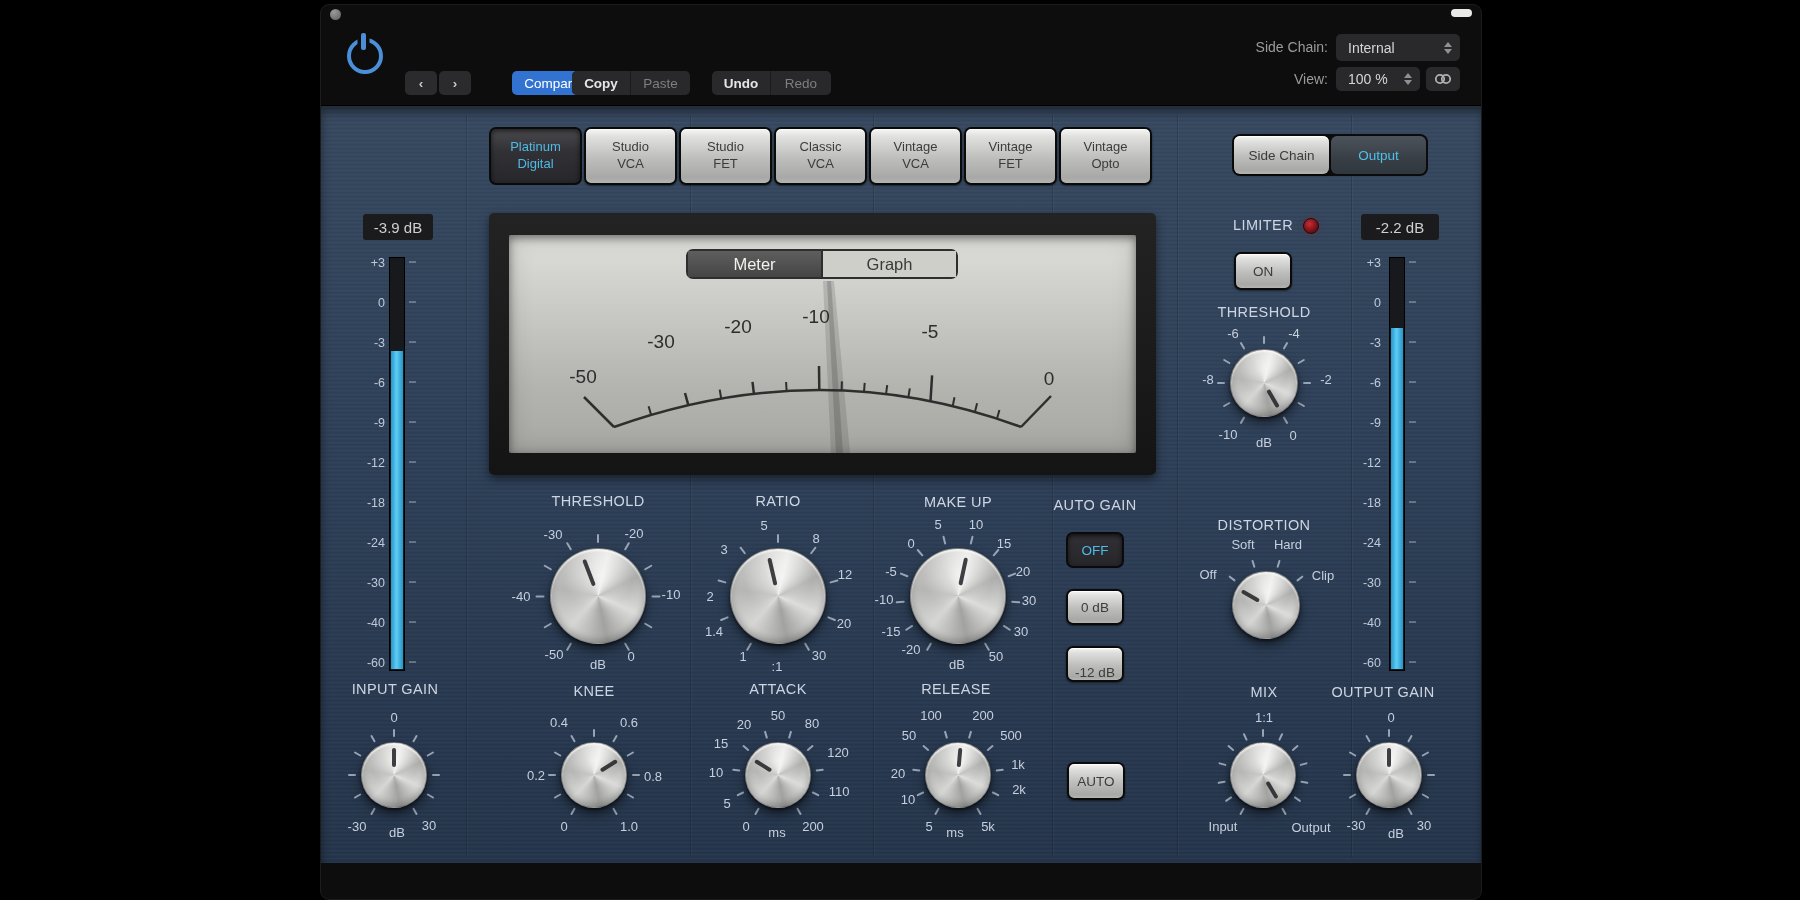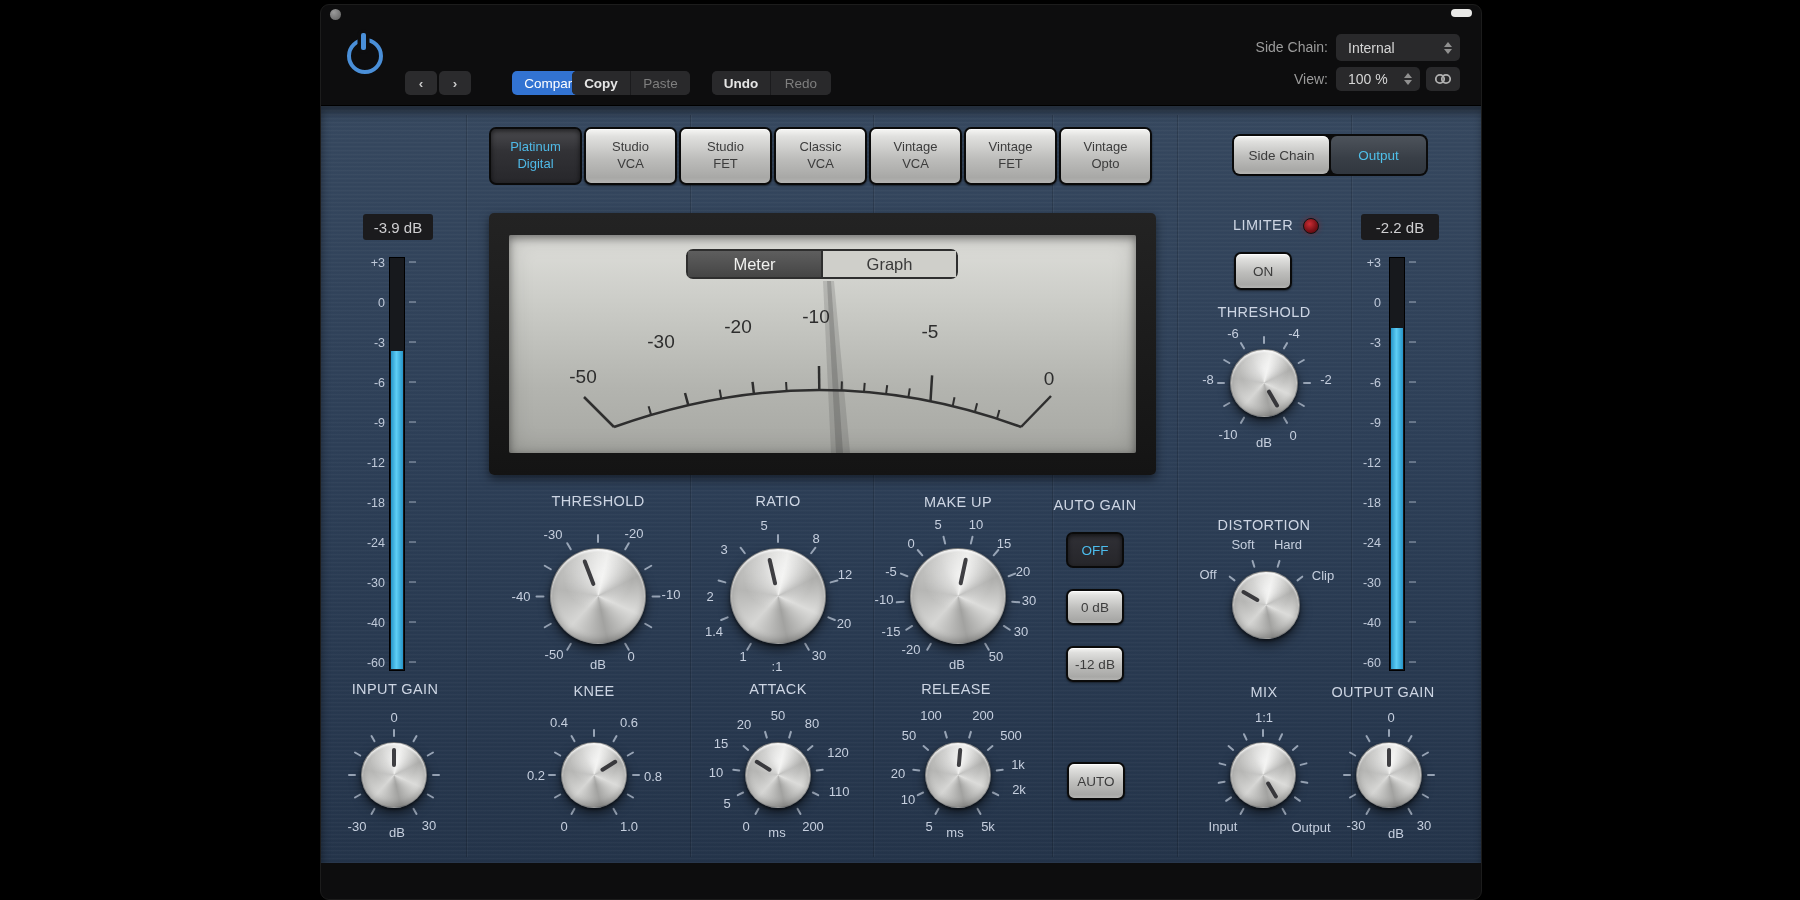--- a/index.html
+++ b/index.html
@@ -426,21 +426,21 @@
     <div class="rot" style="--rot:12deg"></div>
       </div>
 
   <span class="kt" style="left:774px;top:500px;">AUTO GAIN</span>
   <div class="sqbtn darkon" style="left:745px;top:527px;">
         <span>OFF</span>
       </div>
   <div class="sqbtn metal" style="left:745px;top:584px;">
         <span>0 dB</span>
       </div>
-  <div class="sqbtn metal" style="left:745px;top:641px;">
+  <div class="sqbtn metal" style="left:745px;top:641px;align-items:flex-end;">
         <span>-12 dB</span>
       </div>
   <div class="sqbtn metal" style="left:746px;top:757px;height:38px;">
         <span>AUTO</span>
       </div>
 
   <span class="kt" style="left:74px;top:684px;">INPUT GAIN</span>
   <span class="kl" style="left:73px;top:712px;">0</span>
   <span class="kl" style="left:36px;top:821px;">-30</span>
   <span class="kl" style="left:108px;top:820px;">30</span>

